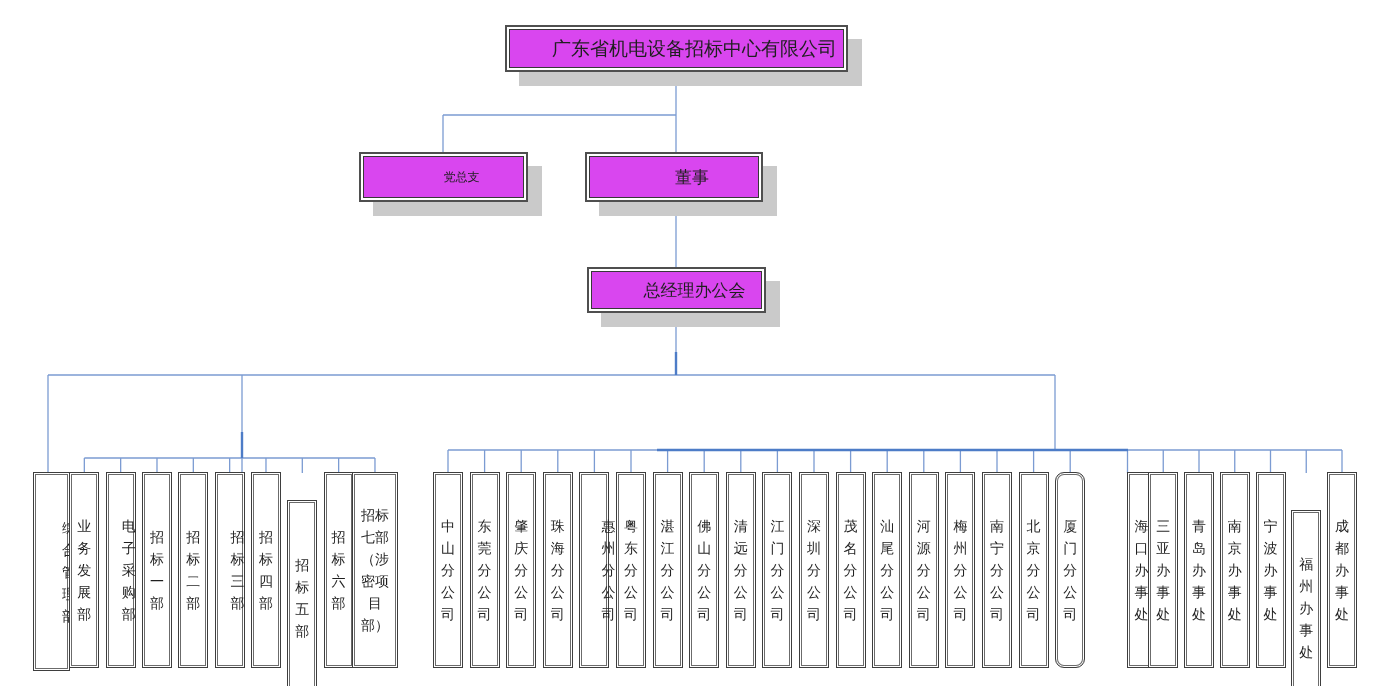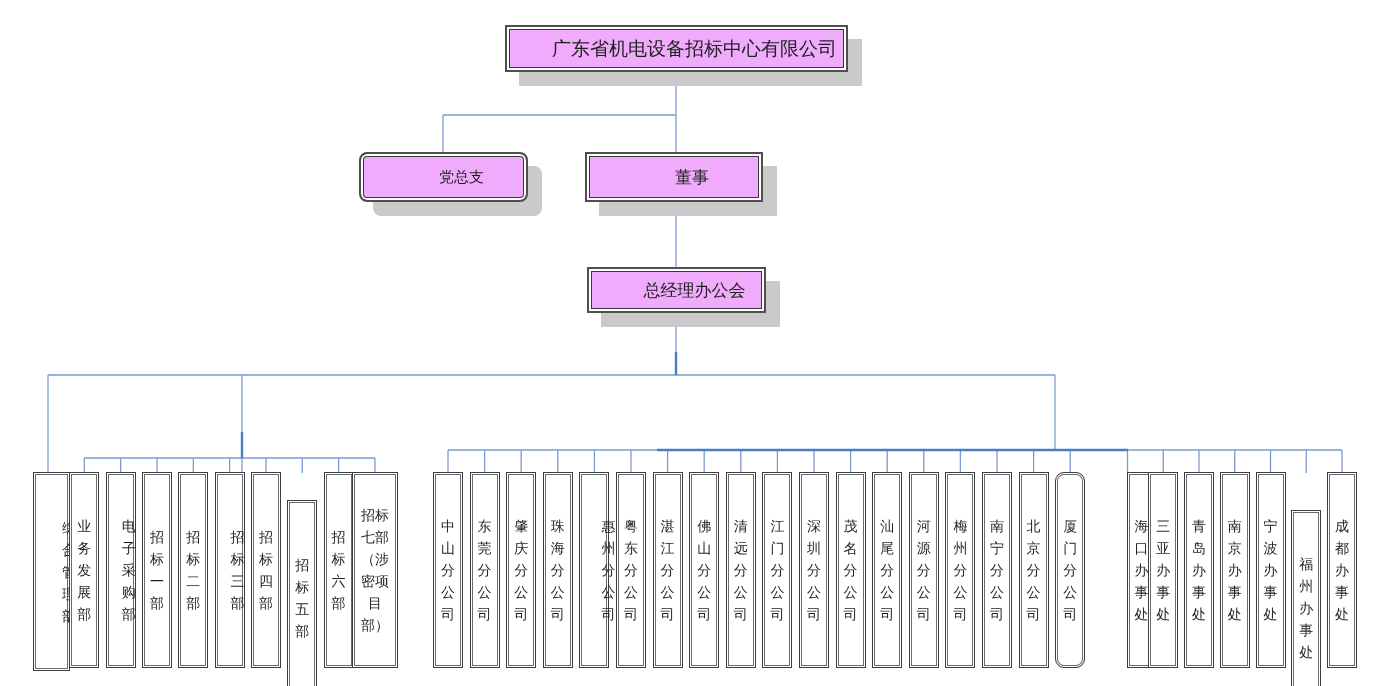--- a/index.html
+++ b/index.html
@@ -18,35 +18,35 @@
   #connectors {
     position: absolute;
     left: 0; top: 0;
     width: 1390px; height: 686px;
     z-index: 0;
     pointer-events: none;
   }
   
   .hbox {
     position: absolute;
-    background: #f0abfc;
+    background: #d946ef;
     border: 2px solid #4f4f4f;
     box-shadow: 14px 14px 0 0 #cacaca,
                 inset 0 0 0 2px #ffffff,
                 inset 0 0 0 3px #383838;
     display: flex;
     align-items: center;
     justify-content: center;
     z-index: 2;
     box-sizing: border-box;
     color: #1f1f1f;
     padding-left: 36px;
   }
   .root   { left: 505px; top: 25px;  width: 343px; height: 47px; font-size: 19px; }
-  .b-dang { left: 359px; top: 152px; width: 169px; height: 50px; font-size: 15px; border-radius: 8px; }
+  .b-dang { left: 359px; top: 152px; width: 169px; height: 50px; font-size: 12px; }
   .b-dong { left: 585px; top: 152px; width: 178px; height: 50px; font-size: 17px; }
   .b-zjl  { left: 587px; top: 267px; width: 179px; height: 46px; font-size: 17px; }
   .hlbl { white-space: nowrap; }
   
   .vbox {
     position: absolute;
     background: #ffffff;
     border: 1px solid #3e3e3e;
     box-shadow: inset 0 0 0 1px #ffffff,
                 inset 0 0 0 2px #6b6b6b;

